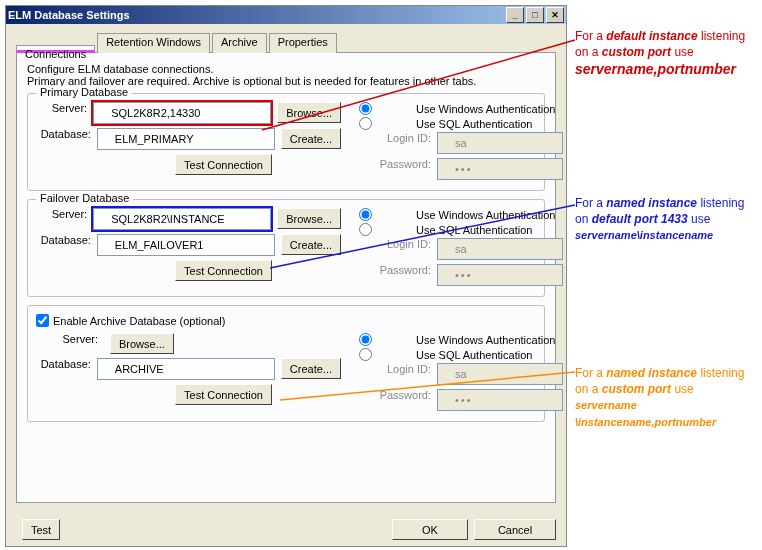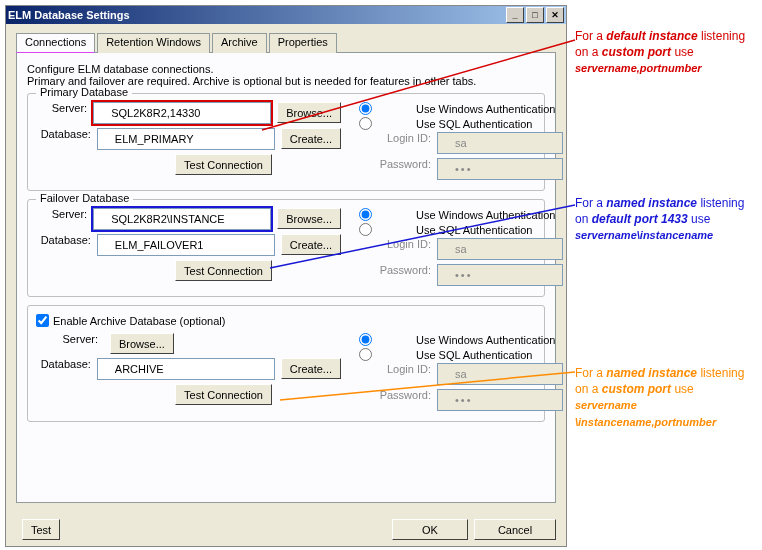--- a/index.html
+++ b/index.html
@@ -3,21 +3,21 @@
 <meta charset="utf-8">
 <style>
   body { margin: 0; font-family: Tahoma, sans-serif; font-size: 11px; background: #fff; width: 762px; height: 550px; position: relative; }
   .window { position: absolute; left: 5px; top: 5px; width: 560px; height: 540px; background: #ece9d8; border: 1px solid #888; }
   .titlebar { height: 18px; background: linear-gradient(to right, #0a246a, #a6caf0); color: #fff; display: flex; align-items: center; padding: 0 2px; font-weight: bold; }
   .titlebar .spacer { flex: 1; }
   .tb-btn { width: 16px; height: 14px; background: #d4d0c8; border: 1px solid #fff; border-right-color:#404040; border-bottom-color:#404040; margin-left: 2px; display:flex; align-items:center; justify-content:center; color:#000; font-size:9px; font-family: Arial; }
   .client { padding: 8px 10px; }
   .tabs { border-bottom: 1px solid #919b9c; display: flex; height: 20px; }
   .tab { border: 1px solid #919b9c; border-bottom: none; padding: 2px 8px; margin-right: 2px; background: #ece9d8; position: relative; top: 1px; }
-  .tab.active { background: #fcfcfe; border-bottom: 1px solid #d946ef; }
+  .tab.active { background: #fcfcfe; border-bottom: 3px solid #d946ef; margin-top: 12px; }
   .pane { border: 1px solid #919b9c; border-top: none; background: #fcfcfe; padding: 10px; height: 450px; box-sizing: border-box; }
   .intro { margin-bottom: 6px; }
   .group { border: 1px solid #bfbfbf; border-radius: 3px; padding: 8px 8px 6px 8px; margin-bottom: 8px; position: relative; }
   .group-title { position: absolute; top: -8px; left: 8px; background: #fcfcfe; padding: 0 4px; }
   .row { display: flex; align-items: flex-start; margin-bottom: 4px; }
   .lbl { width: 62px; text-align: right; margin-right: 6px; }
   input.txt { height: 18px; border: 1px solid #7f9db9; padding: 1px 17px; font-family: inherit; font-size: 11px; width: 150px; background:#fff; }
   input.txt.dis { background: #ece9d8; color: #888; }
   .btn { height: 21px; border: 1px solid #404040; border-top-color:#fff; border-left-color:#fff; background:#ece9d8; padding: 0 8px; font-family: inherit; font-size:11px; cursor:pointer; margin-left: 6px; }
   .authcol { margin-left: 18px; }
@@ -197,21 +197,21 @@
 </div>
 
 <svg class="conn" width="762" height="550">
   <line x1="262" y1="130" x2="575" y2="40" stroke="#d60000" stroke-width="1.5"></line>
   <line x1="270" y1="268" x2="575" y2="205" stroke="#1818d6" stroke-width="1.5"></line>
   <line x1="280" y1="400" x2="575" y2="372" stroke="#ff8c00" stroke-width="1.5"></line>
 </svg>
 
 <div class="annot red" style="left:575px; top:28px">
   <span>For a </span><span class="em-b">default instance</span><span> listening on a </span><span class="em-b">custom port</span><span> use</span><br>
-  <span class="em-b" style="font-size:11px">servername,portnumber</span>
+  <span class="em-b" style="font-size:14px">servername,portnumber</span>
 </div>
 <div class="annot blue" style="left:575px; top:195px">
   <span>For a </span><span class="em-b">named instance</span><span> listening on </span><span class="em-b">default port 1433</span><span> use</span><br>
   <span class="em-b" style="font-size:11px">servername\instancename</span>
 </div>
 <div class="annot orange" style="left:575px; top:365px">
   <span>For a </span><span class="em-b">named instance</span><span> listening on a </span><span class="em-b">custom port</span><span> use </span><span class="em-b" style="font-size:11px">servername \instancename,portnumber</span>
 </div>
 
 </body></html>

